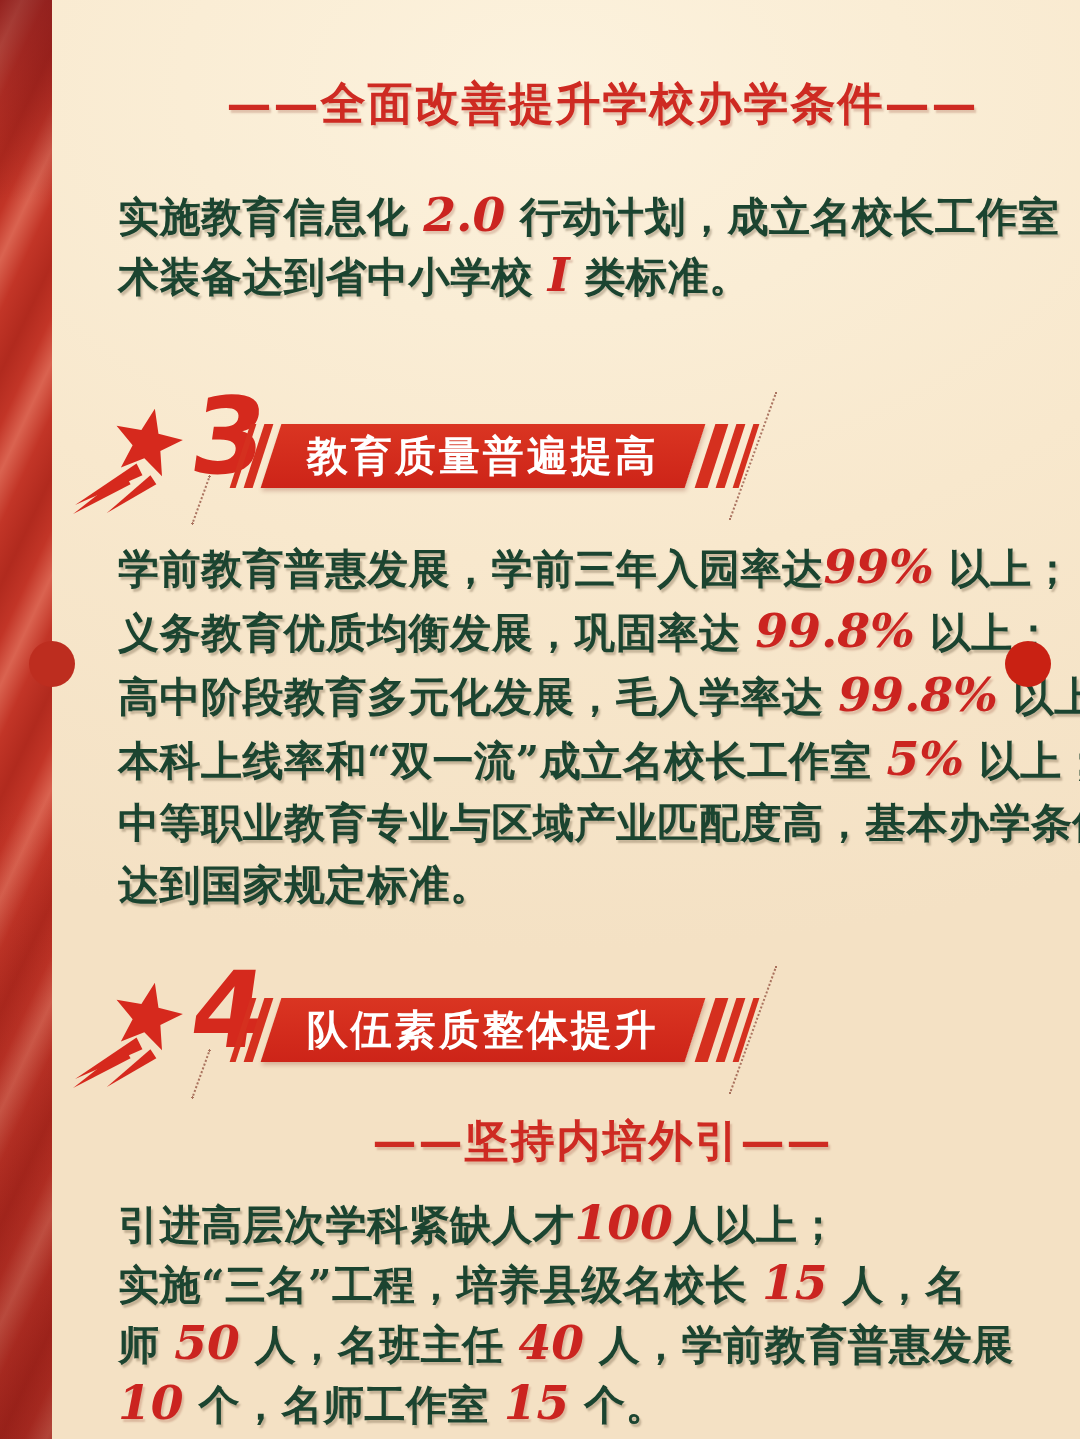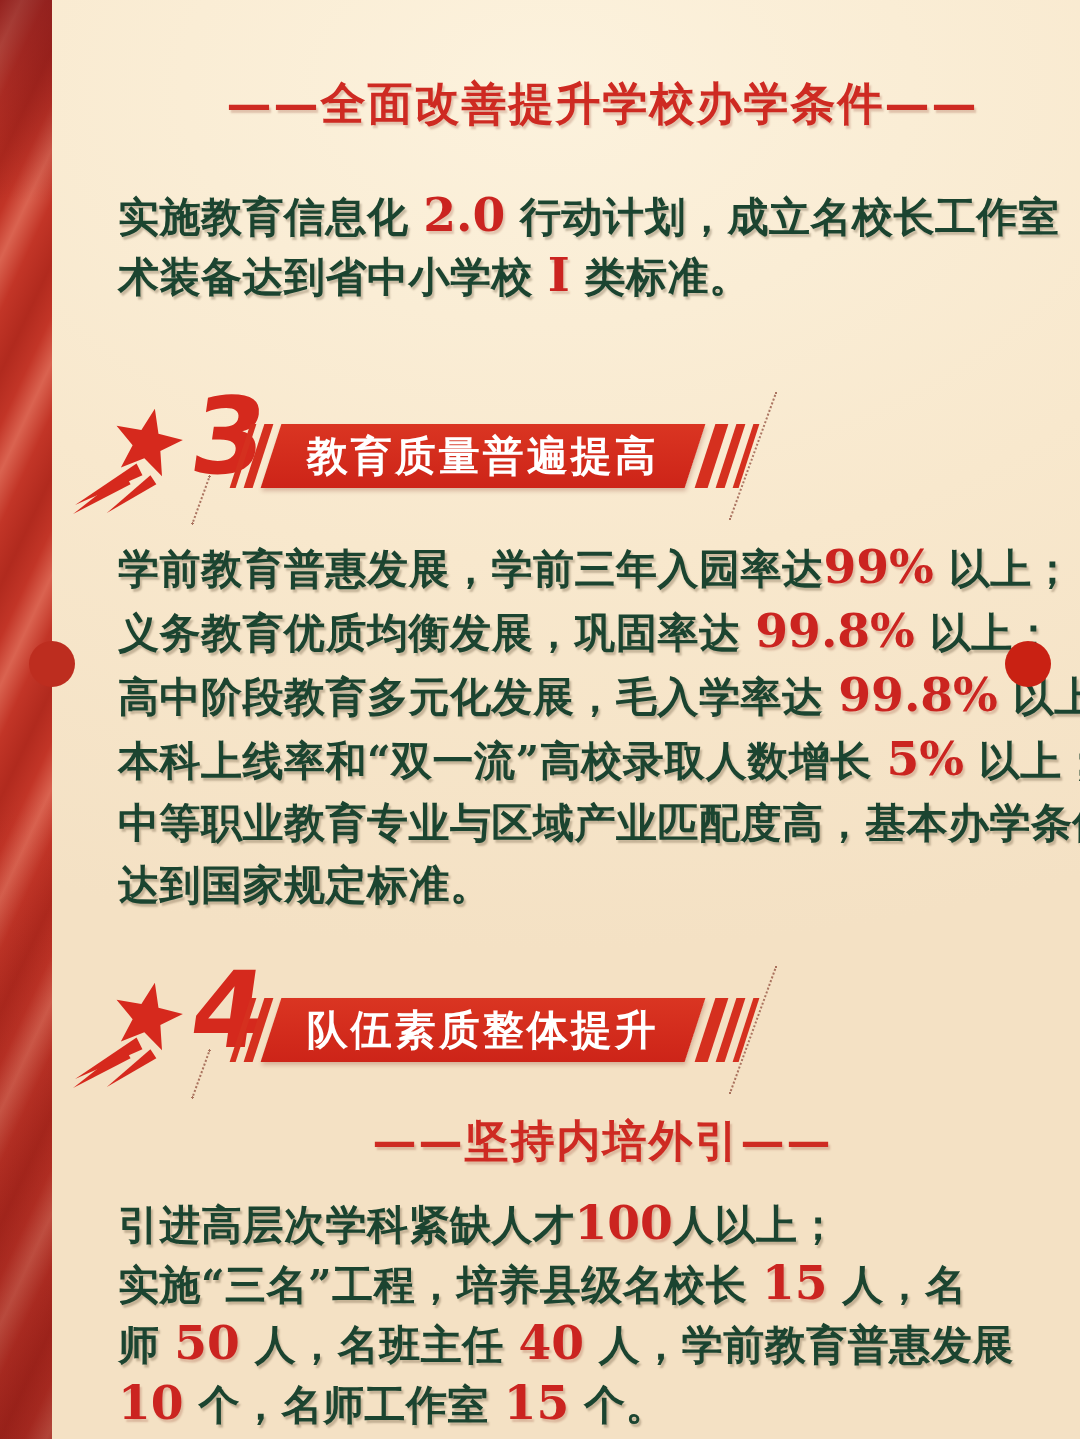--- a/index.html
+++ b/index.html
@@ -39,21 +39,21 @@
   }
   .para{margin-left:66px;margin-right:16px;font-weight:bold;}
   .para .tline{white-space:nowrap;}
   .p1{margin-top:56px;}
   .p1 .tline{line-height:58px;font-size:41px;}
   .p2{margin-top:16px;}
   .p2 .tline{line-height:62px;font-size:41px;}
   .p3{margin-top:28px;}
   .p3 .tline{line-height:58px;font-size:41px;}
   .g{color:#1b4430;letter-spacing:0.5px;text-shadow:2px 3px 2px rgba(70,50,25,0.28);}
-  .r{color:#cb2420;font-size:1.15em;letter-spacing:0;text-shadow:2px 3px 2px rgba(130,40,25,0.22);}
+  .r{color:#cb2420;font-size:1.15em;letter-spacing:0;text-shadow:2px 3px 2px rgba(130,40,25,0.22);font-style:italic;}
   
   .sec-header{position:relative;height:120px;}
   .sec-header.s3{margin-top:94px;}
   .sec-header.s4{margin-top:58px;}
   .star{position:absolute;left:18px;top:2px;width:140px;height:114px;}
   .big-num{
     position:absolute;left:140px;top:-16px;
     font-family:"DejaVu Sans","Liberation Sans",sans-serif;
     font-size:106px;line-height:106px;font-weight:800;color:#d5291d;
     transform:skewX(-8deg);
@@ -113,21 +113,21 @@
         <i class="stripe st-a"></i>
       </div>
       <div class="dotline dot-left"></div>
       <div class="dotline dot-right"></div>
     </div>
 
     <div class="para p2">
         <div class="tline"><span class="g">学前教育普惠发展，学前三年入园率达</span><span class="r">99%</span><span class="g"> 以上；</span></div>
         <div class="tline"><span class="g">义务教育优质均衡发展，巩固率达 </span><span class="r">99.8%</span><span class="g"> 以上；</span></div>
         <div class="tline"><span class="g">高中阶段教育多元化发展，毛入学率达 </span><span class="r">99.8%</span><span class="g"> 以上，</span></div>
-        <div class="tline"><span class="g">本科上线率和“双一流”高校录取人数增长 </span><span class="r">5%</span><span class="g"> 以上；</span></div>
+        <div class="tline"><span class="g">本科上线率和“双一流”成立名校长工作室 </span><span class="r">5%</span><span class="g"> 以上；</span></div>
         <div class="tline"><span class="g">中等职业教育专业与区域产业匹配度高，基本办学条件</span></div>
         <div class="tline"><span class="g">达到国家规定标准。</span></div>
       </div>
 
     <div class="sec-header s4">
       <svg class="star" viewBox="0 0 135 115">
         <g fill="#d6291d">
           <polygon transform="rotate(12 75 42)" points="75,6 83.8,29.9 109.2,30.9 89.3,46.6 96.2,71.1 75,57 53.8,71.1 60.7,46.6 40.8,30.9 66.2,29.9"></polygon>
           <polygon points="64,62 2,104 70,74"></polygon>
           <polygon points="52,72 0,113 58,83"></polygon>

